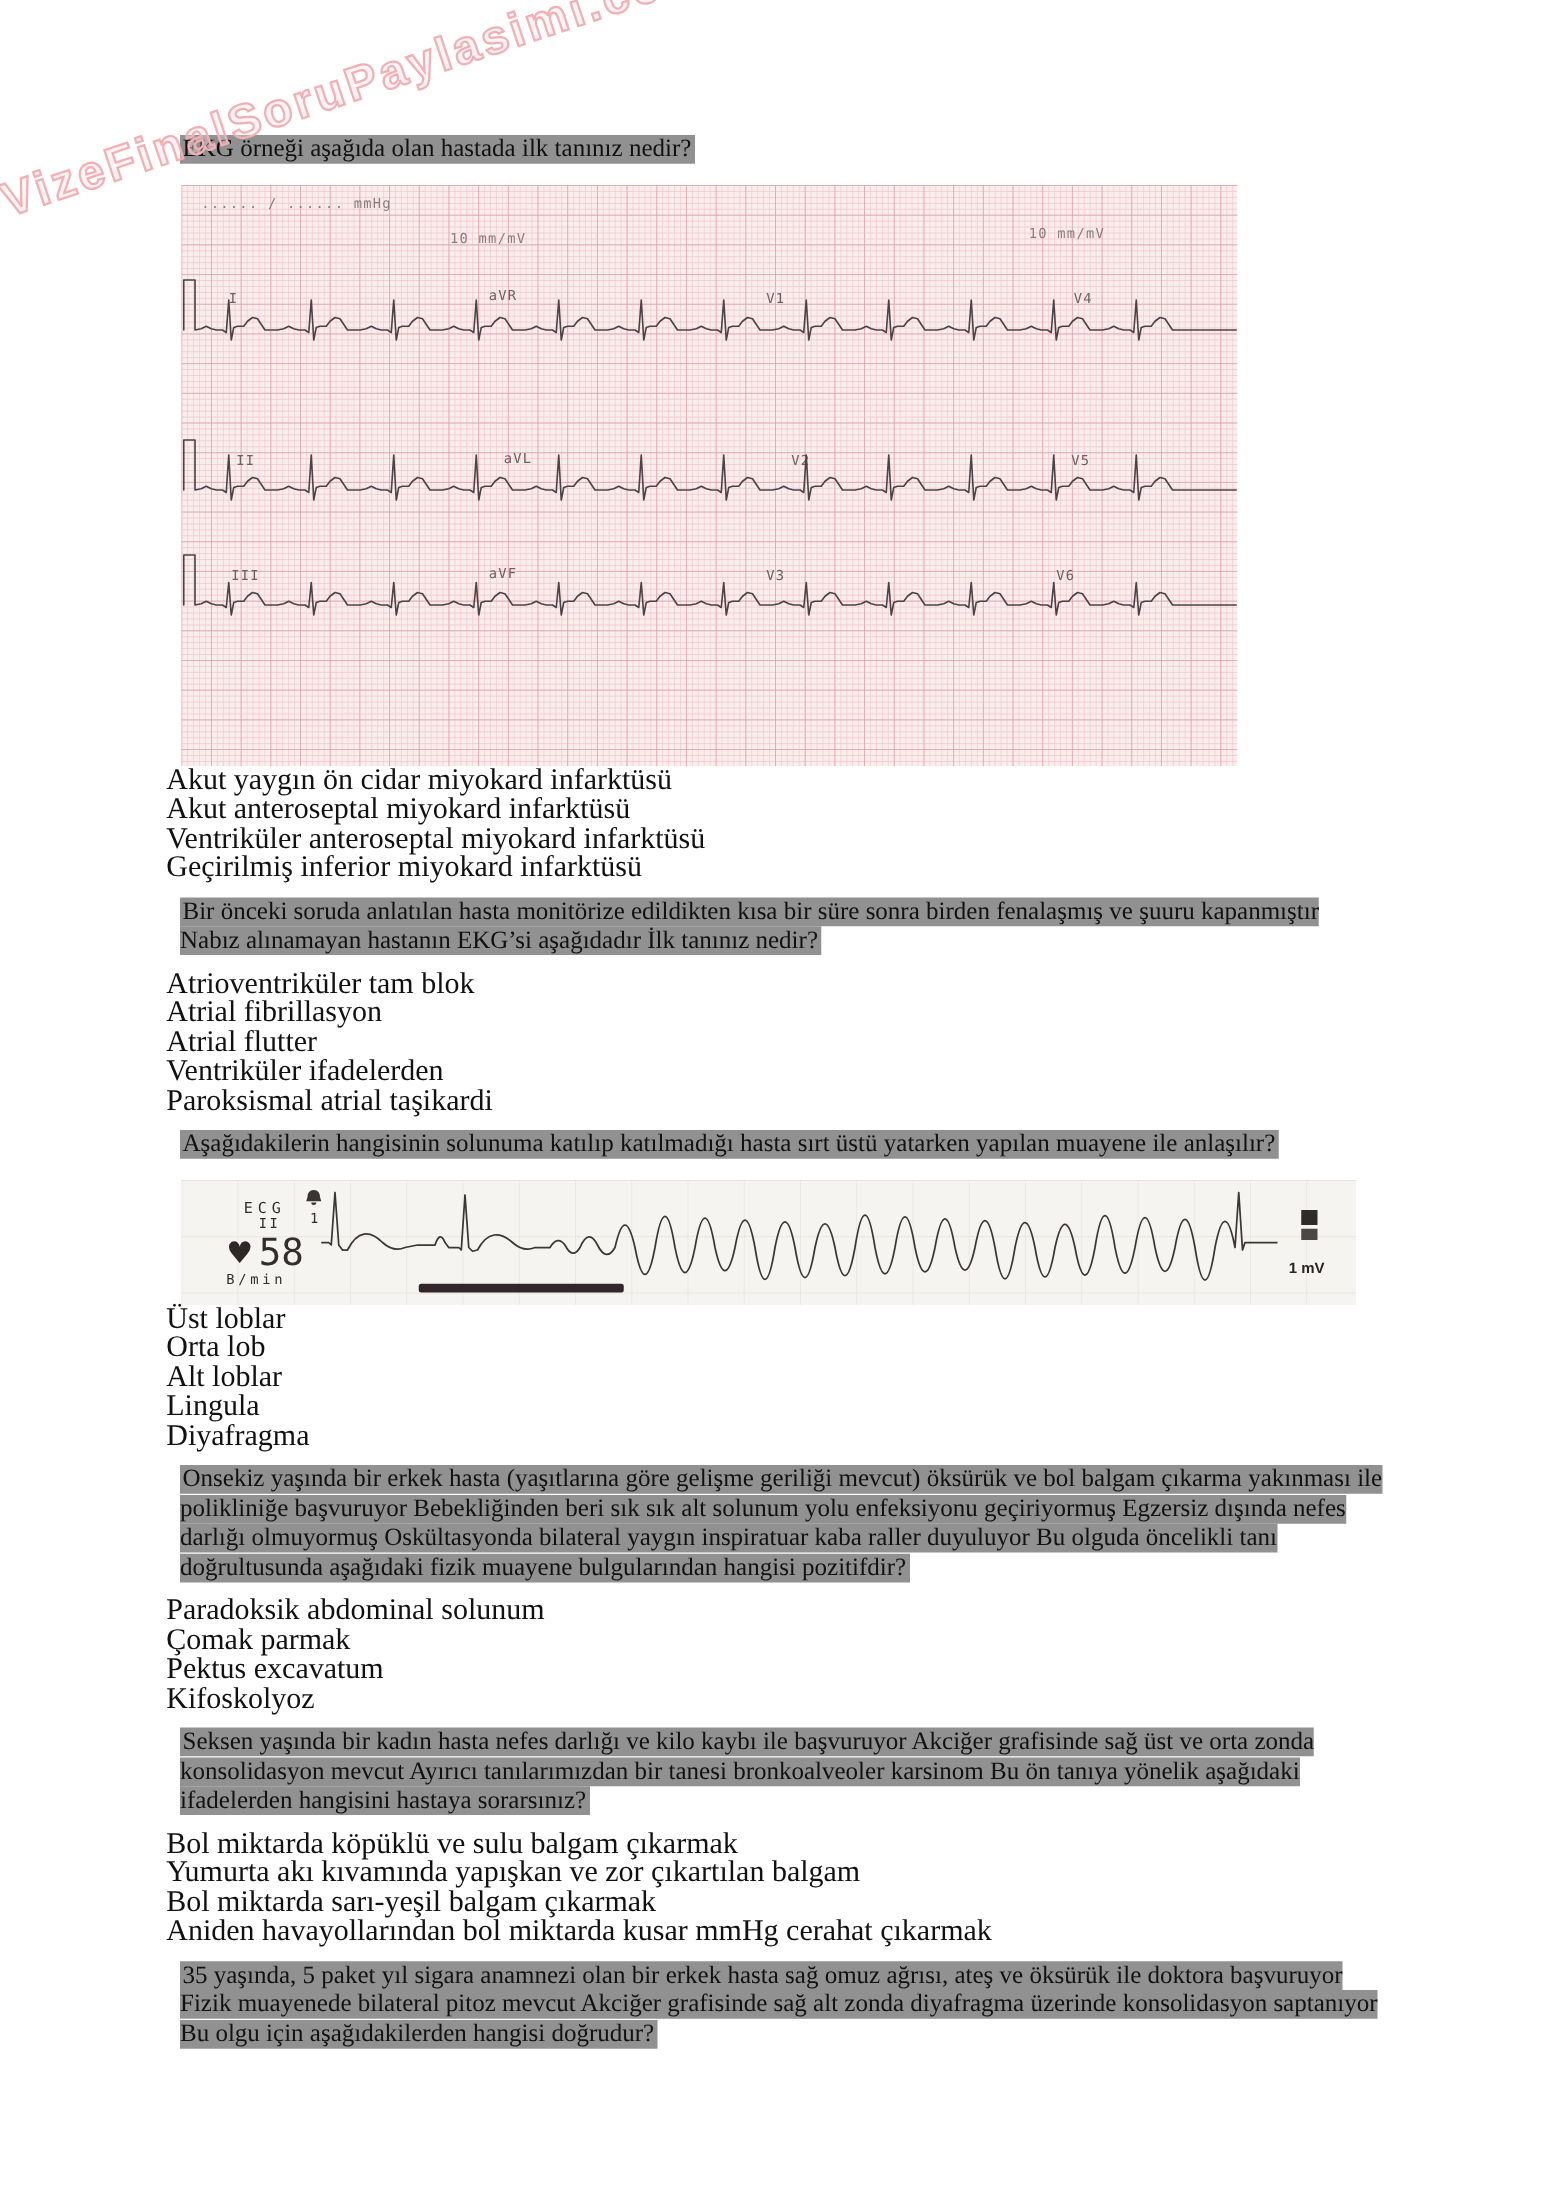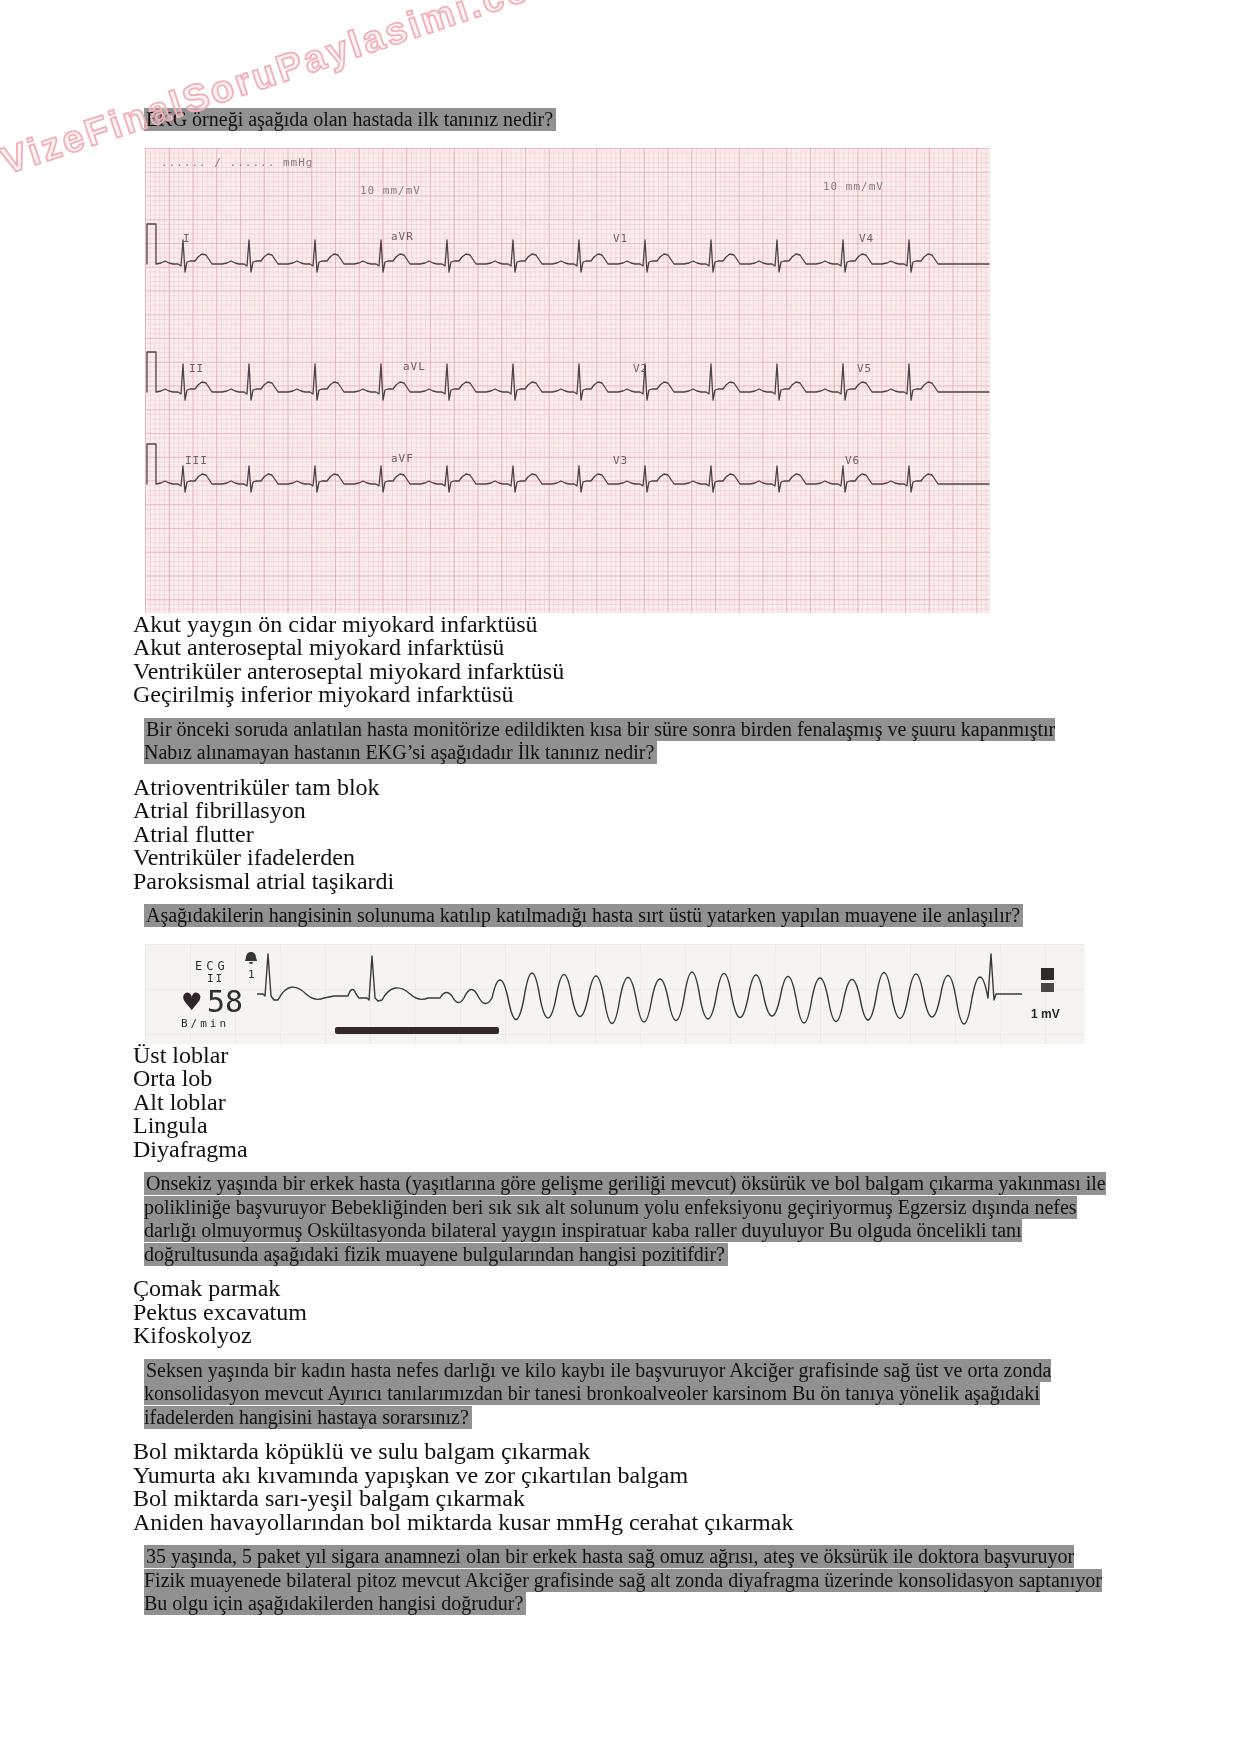--- a/index.html
+++ b/index.html
@@ -129,20 +129,21 @@
     <div>
       <div class="opt">Üst loblar</div>
       <div class="opt">Orta lob</div>
       <div class="opt">Alt loblar</div>
       <div class="opt">Lingula</div>
       <div class="opt">Diyafragma</div>
     </div>
 
     <p class="q"><span class="hl">Onsekiz yaşında bir erkek hasta (yaşıtlarına göre gelişme geriliği mevcut) öksürük ve bol balgam çıkarma yakınması ile polikliniğe başvuruyor Bebekliğinden beri sık sık alt solunum yolu enfeksiyonu geçiriyormuş Egzersiz dışında nefes darlığı olmuyormuş Oskültasyonda bilateral yaygın inspiratuar kaba raller duyuluyor Bu olguda öncelikli tanı doğrultusunda aşağıdaki fizik muayene bulgularından hangisi pozitifdir?</span></p>
     <div>
+      <div class="opt">Paradoksik abdominal solunum</div>
       <div class="opt">Çomak parmak</div>
       <div class="opt">Pektus excavatum</div>
       <div class="opt">Kifoskolyoz</div>
     </div>
 
     <p class="q"><span class="hl">Seksen yaşında bir kadın hasta nefes darlığı ve kilo kaybı ile başvuruyor Akciğer grafisinde sağ üst ve orta zonda konsolidasyon mevcut Ayırıcı tanılarımızdan bir tanesi bronkoalveoler karsinom Bu ön tanıya yönelik aşağıdaki ifadelerden hangisini hastaya sorarsınız?</span></p>
     <div>
       <div class="opt">Bol miktarda köpüklü ve sulu balgam çıkarmak</div>
       <div class="opt">Yumurta akı kıvamında yapışkan ve zor çıkartılan balgam</div>
       <div class="opt">Bol miktarda sarı-yeşil balgam çıkarmak</div>

